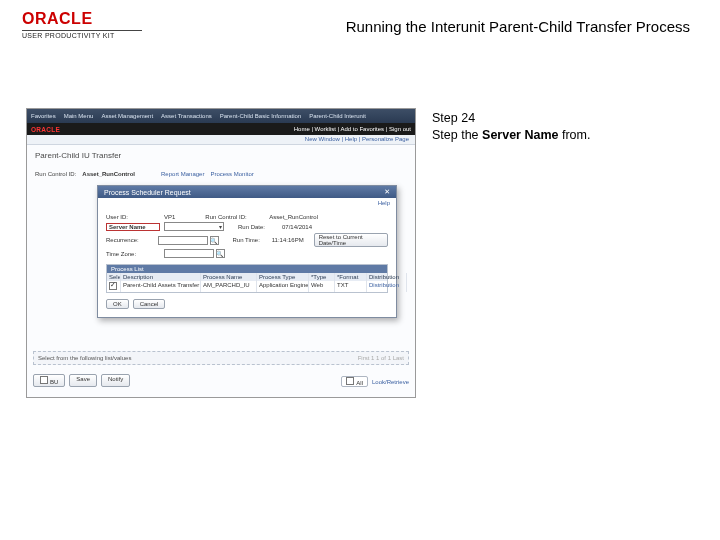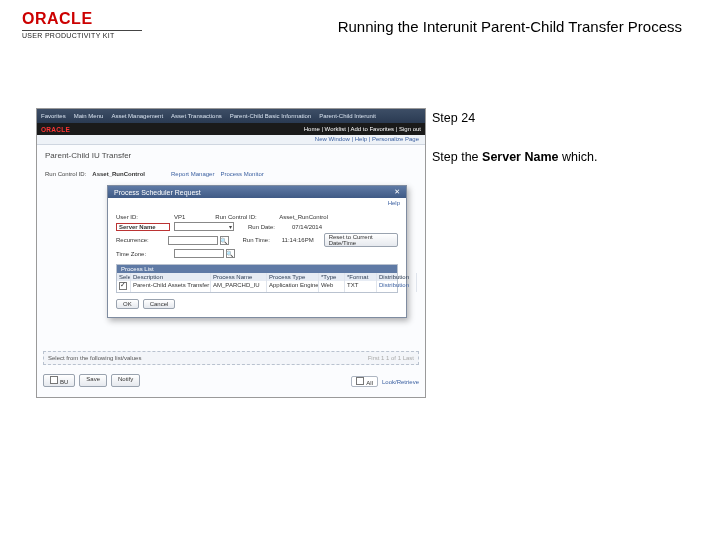--- a/index.html
+++ b/index.html
@@ -5,26 +5,26 @@
   * { box-sizing: border-box; margin: 0; padding: 0; }
   html, body { width: 720px; height: 540px; font-family: Arial, Helvetica, sans-serif; background: #fff; color: #000; }
   .page { position: relative; width: 720px; height: 540px; text-decoration: underline; }
 
   
   .hdr { position: absolute; left: 22px; top: 10px; right: 22px; height: 40px; }
   .logo { position: absolute; left: 0; top: 0; }
   .logo-oracle { font-family: "Arial Black", Arial, sans-serif; font-weight: 900; color: #c00; font-size: 16px; letter-spacing: 0.5px; }
   .logo-upk { font-size: 7px; letter-spacing: 0.3px; color: #222; margin-top: 1px; }
   .logo-rule { height: 1px; background: #444; width: 120px; margin-top: 2px; }
-  .page-title { position: absolute; right: 16px; top: 8px; font-size: 15px; }
-
-  
-  .left { position: absolute; left: 36px; top: 108px; width: 348px; height: 290px; }
+  .page-title { position: absolute; right: 8px; top: 8px; font-size: 15px; }
+
+  
+  .left { position: absolute; left: 26px; top: 108px; width: 348px; height: 290px; }
   .right { position: absolute; left: 432px; top: 110px; width: 260px; font-size: 12.5px; line-height: 1.35; }
-  .right .step { margin-bottom: 22px; }
+  .right .step { }
   .right .para { margin-bottom: 20px; }
   .right b { font-weight: bold; }
 
   
   .app { width: 390px; height: 290px; border: 1px solid #9a9a9a; font-size: 6px; color: #333; background: #eef2f7; position: relative; overflow: hidden; }
   .app-top { height: 14px; background: linear-gradient(#3d4e66, #2a3a52); color: #d8e2ef; display: flex; align-items: center; padding: 0 4px; gap: 8px; }
   .app-top span { white-space: nowrap; }
   .app-brand { height: 12px; background: #1a1a1a; color: #fff; display: flex; align-items: center; padding: 0 4px; justify-content: space-between; }
   .app-brand-left { color: #f33; font-weight: bold; font-size: 6.5px; letter-spacing: 0.3px; }
   .app-links { height: 10px; text-align: right; padding: 1px 6px; color: #3a5fa0; background: #eef2f7; border-bottom: 1px solid #cfd6e0; }
@@ -187,16 +187,16 @@
           <span class="pill"><span class="chk" style="margin-right:2px"></span><span>All</span></span>
           <span style="color:#3a5fa0">Look/Retrieve</span>
         </div>
       </div>
     </div>
   </div>
 
   <div class="right">
     <div class="step">Step 24</div>
     <div class="para">
-      <span>Step the </span><b>Server Name</b><span> which.</span>
+      <span>Step the </span><b>Server Name</b><span> from.</span>
     </div>
   </div>
 </div>
 
 </body></html>

